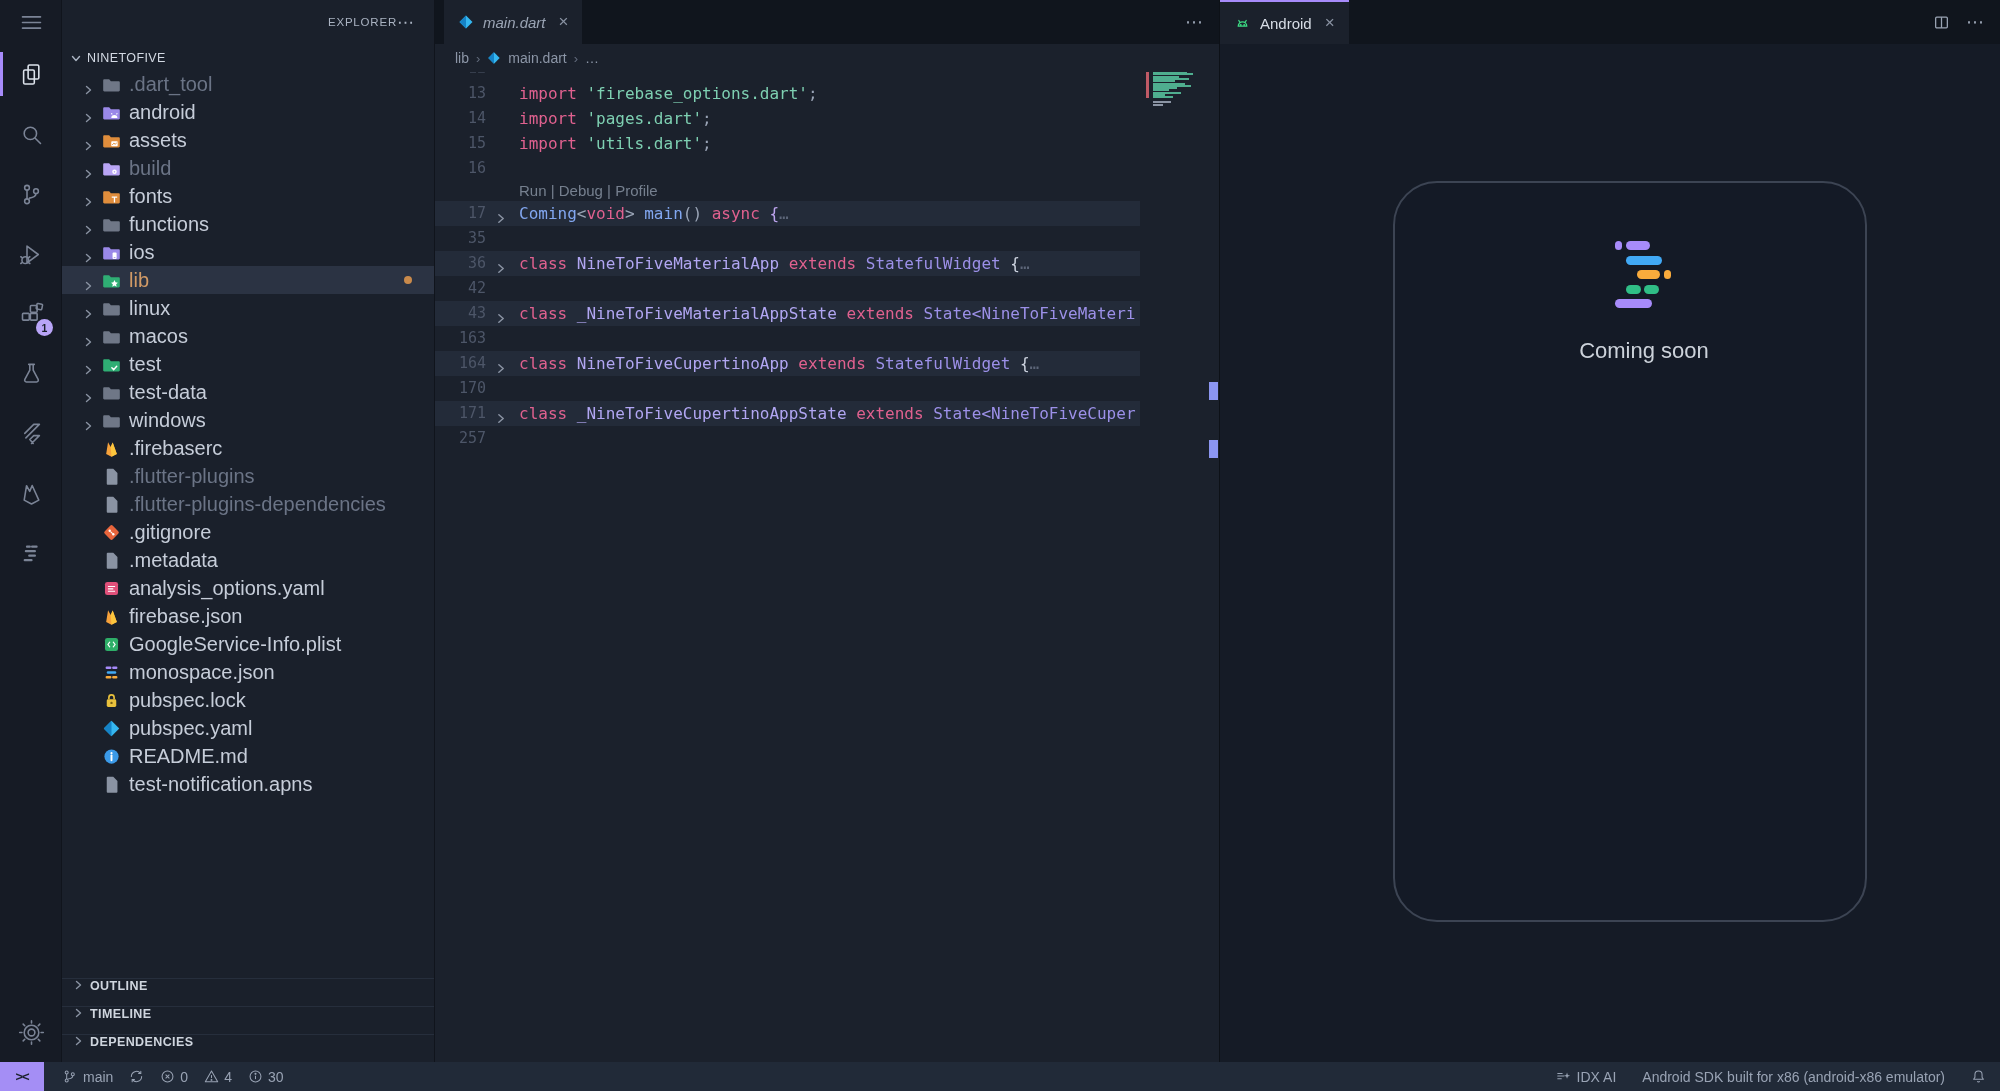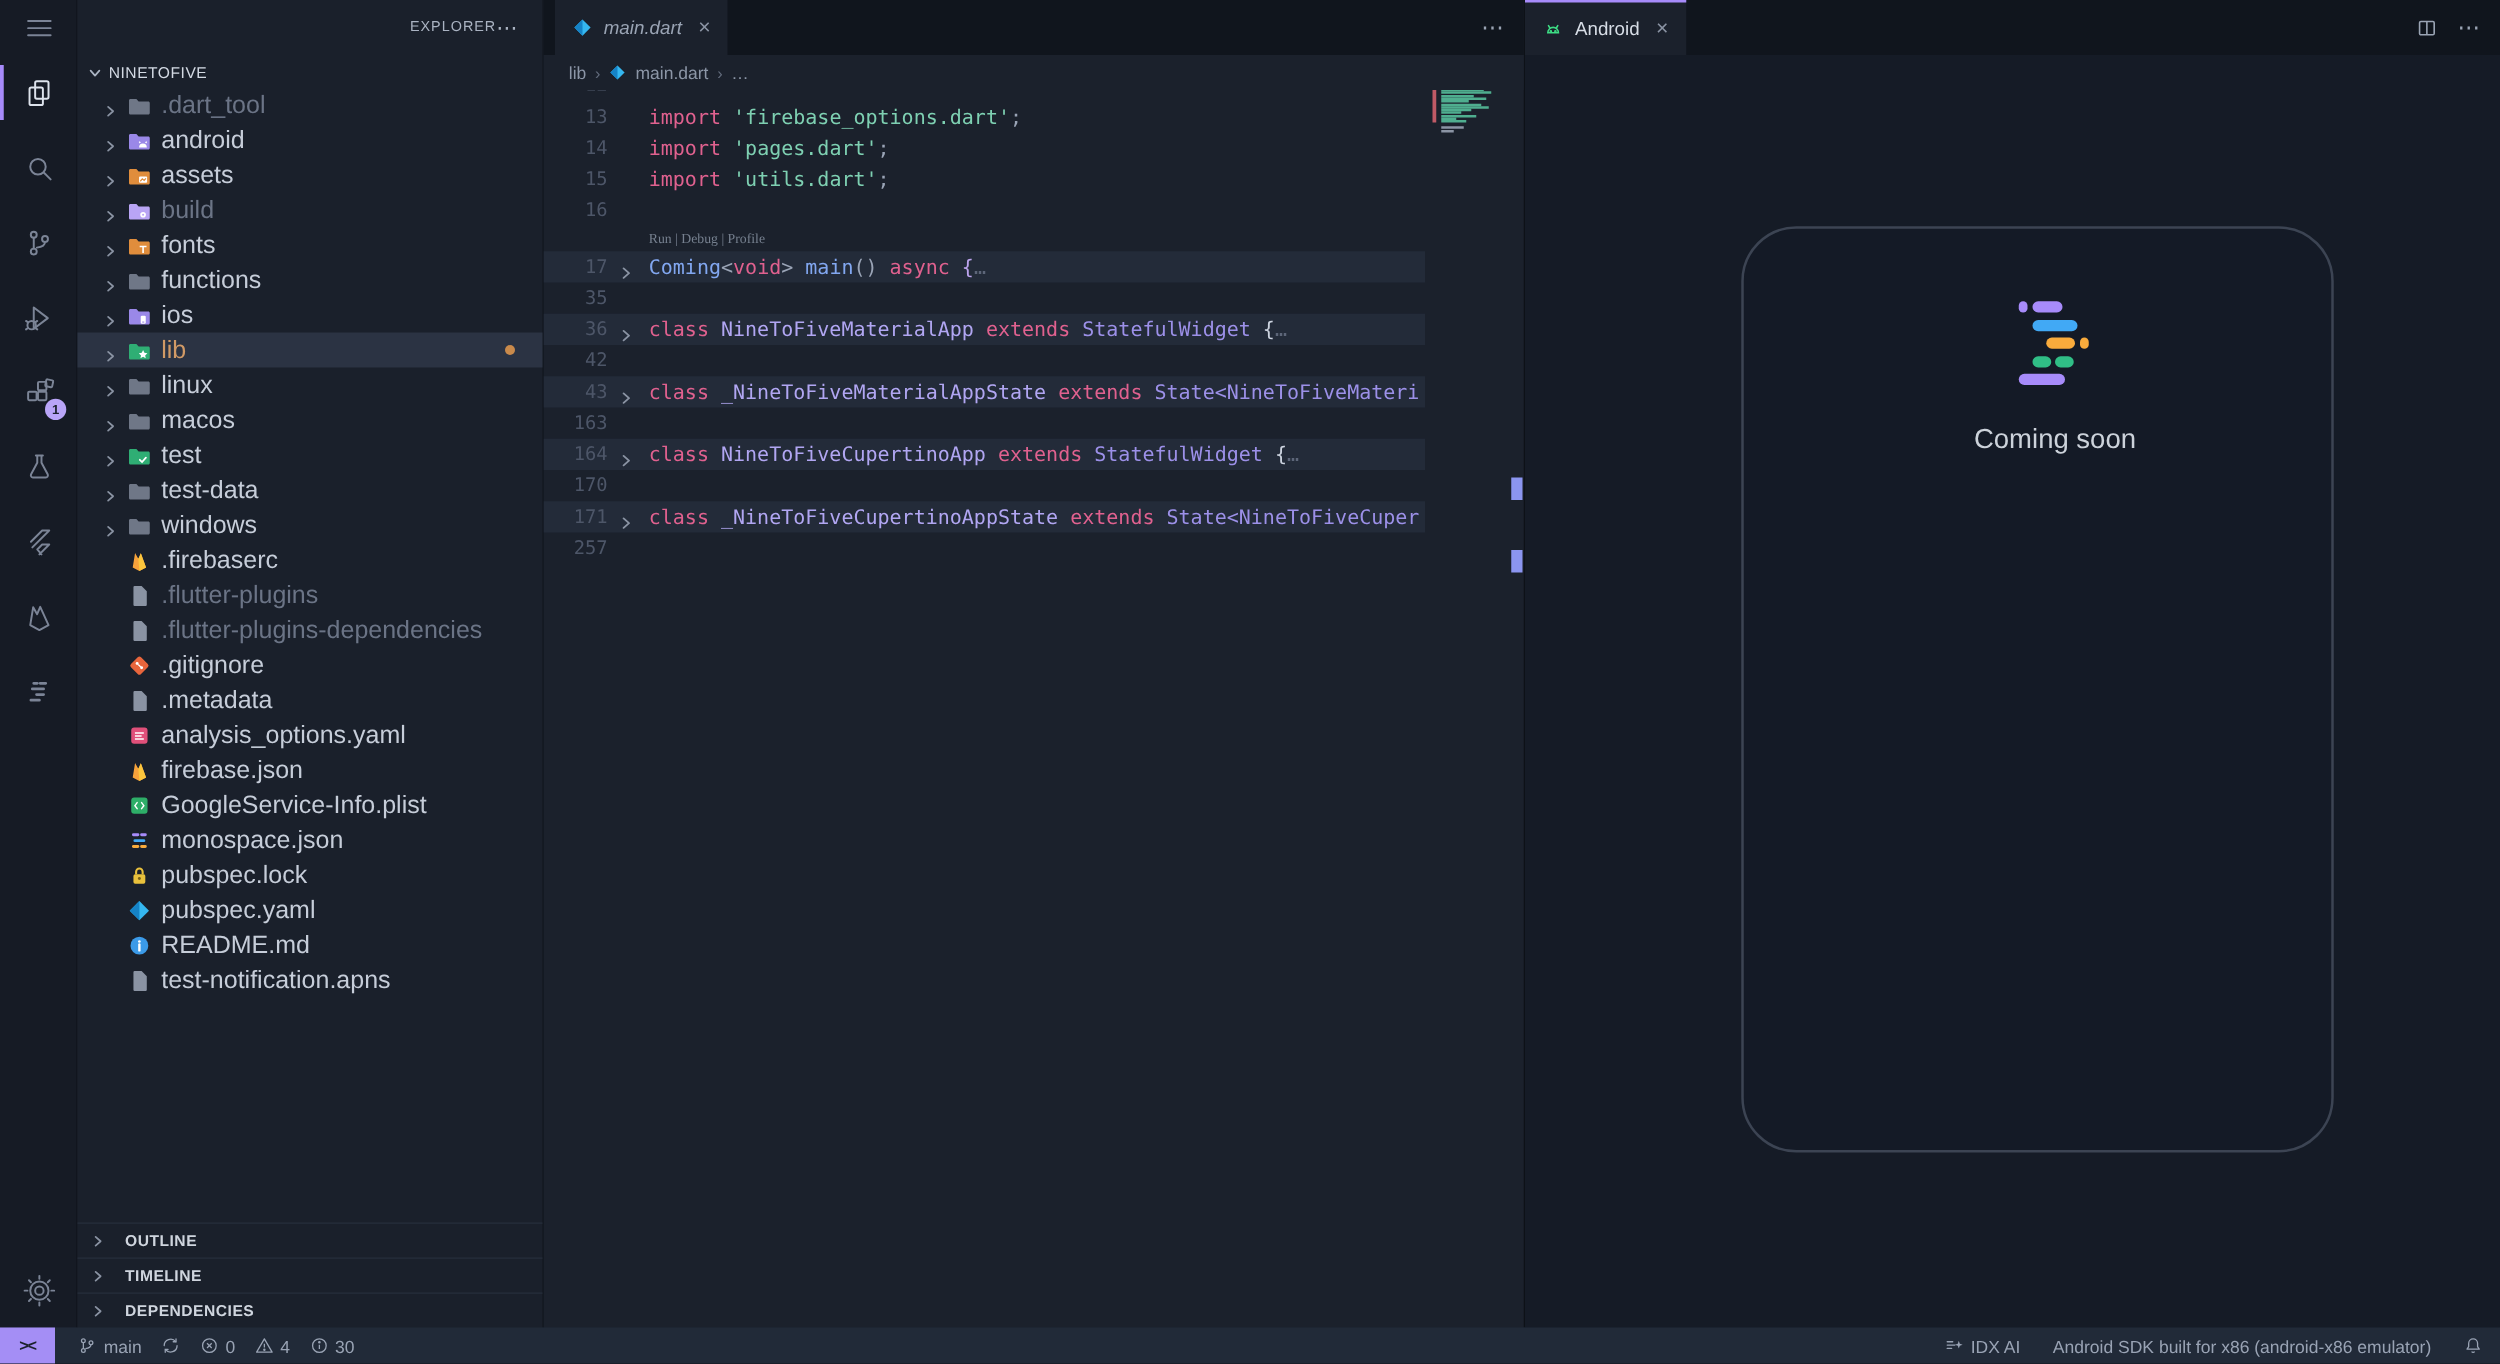--- a/index.html
+++ b/index.html
@@ -29,21 +29,21 @@
   .trow.sel { background:#2b3343; }
   .trow.dim > .tlabel { color:#6b7486; }
   .trow.sel > .tlabel { color:#d19a66; }
   .tchev { position:absolute; left:20px; width:12px; height:12px; color:#8a93a3; }
   .tchev svg { width:12px; height:12px; }
   .ticon { position:absolute; left:40px; width:19px; height:19px; }
   .ticon svg { width:19px; height:19px; }
   .tlabel { position:absolute; left:67px; white-space:nowrap; }
   .tdot { position:absolute; right:22px; width:8px; height:8px; border-radius:50%; background:#c98a4b; }
   .side-sections { position:absolute; bottom:0; left:0; right:0; }
-  .srow { height:28px; display:flex; align-items:center; gap:16px; padding-left:10px; border-top:1px solid #262e3c; font-size:12.5px; font-weight:bold; letter-spacing:.4px; color:#cfd5de; cursor:pointer; }
+  .srow { height:28px; display:flex; align-items:flex-start; gap:6px; padding-left:10px; border-top:1px solid #262e3c; font-size:12.5px; font-weight:bold; letter-spacing:.4px; color:#cfd5de; cursor:pointer; }
   .srow svg { width:12px; height:12px; color:#8a93a3; }
 
   
   .editor-group { position:absolute; left:435px; top:0; width:785px; height:1062px; background:#1b212c; border-right:1px solid #0d1117; }
   .tabbar { position:absolute; top:0; left:0; right:0; height:44px; background:#10151d; display:flex; }
   .tab { position:relative; height:44px; display:flex; align-items:center; gap:9px; padding:0 14px; background:#1b212c; cursor:pointer; }
   .tab .tab-label { font-size:15px; color:#9aa4b4; }
   .tab.preview .tab-label { font-style:italic; }
   .tab .tab-close { color:#8a93a3; font-size:17px; margin-left:4px; cursor:pointer; }
   .tab.editor-tab { margin-left:9px; }
@@ -57,21 +57,21 @@
   .breadcrumb svg { width:14px; height:14px; }
   .code { position:absolute; top:72px; left:0; right:0; z-index:1; font-family:"DejaVu Sans Mono", monospace; font-size:16px; }
   .crow { position:relative; height:25px; line-height:25px; white-space:nowrap; }
   .crow.partial { margin-top:-16px; opacity:.55; }
   .crow .hlbg { position:absolute; left:0; top:0; height:100%; width:705px; background:#232b39; }
   .ln { position:absolute; left:0; width:51px; text-align:right; color:#4d5668; font-size:15px; }
   .fold { position:absolute; left:59px; top:6px; width:13px; height:13px; color:#8a93a3; }
   .fold svg { width:13px; height:13px; }
   .ctext { position:absolute; left:84px; width:621px; overflow:hidden; }
   .crow.lens { height:20px; line-height:20px; }
-  .lens-text { position:absolute; left:84px; font-family:Liberation Serif, serif; font-size:11px; color:#76808f; }
+  .lens-text { position:absolute; left:84px; font-family:Liberation Sans, sans-serif; font-size:15px; color:#76808f; }
   .kw{color:#e0618f}.str{color:#7ed0b2}.pun{color:#9aa4b6}.typ{color:#9c90e8}.cls{color:#b1a6f2}
   .fn{color:#82a7f0}.brace{color:#bda4ee}.dimc{color:#5d6679}.txt{color:#ccd3df}
   .minimap { position:absolute; top:70px; left:711px; width:58px; height:46px; }
   .mm-gutter { position:absolute; left:0; top:1px; width:3px; height:27px; background:#c05a66; }
   .mm-line { position:absolute; left:7px; height:2px; background:#4fae8f; }
   .mm-line.grey { background:#8b94a4; }
   .ruler-mark { position:absolute; left:774px; width:9px; height:18px; background:#8b95f0; }
 
   
   .right-panel { position:absolute; left:1220px; top:0; width:780px; height:1062px; background:#151b26; }

